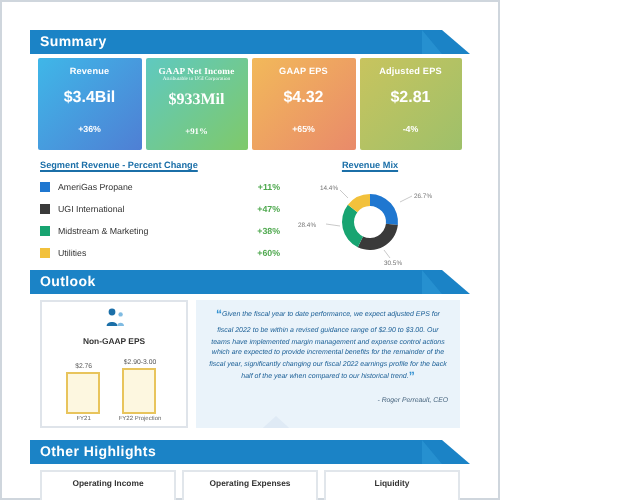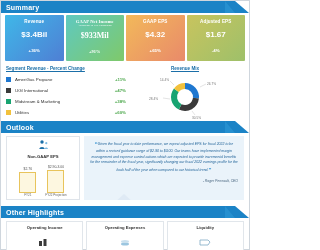--- a/index.html
+++ b/index.html
@@ -7,21 +7,21 @@
     width:250px;height:250px;overflow:hidden;
     background:#ffffff;
     font-family:"Liberation Sans", sans-serif;
     color:#2b2b2b;
   }
   .page{
     width:250px;height:250px;position:relative;
     background:#ffffff;
     border:1px solid #cfd6dd;
     box-sizing:border-box;
-    padding:0;
+    padding:14px;
   }
   
   .banner{
     position:relative;height:12px;
     background:#1b83c6;
     display:flex;align-items:center;
   }
   .banner .btitle{
     font-size:7px;font-weight:bold;color:#ffffff;
     padding-left:5px;letter-spacing:.2px;
@@ -133,21 +133,21 @@
       <div class="k-val" style="margin-top:3px;">$933Mil</div>
       <div class="k-delta">+91%</div>
     </div>
     <div class="kpi k3">
       <div class="k-title">GAAP EPS</div>
       <div class="k-val">$4.32</div>
       <div class="k-delta">+65%</div>
     </div>
     <div class="kpi k4">
       <div class="k-title">Adjusted EPS</div>
-      <div class="k-val">$1.67</div>
+      <div class="k-val">$2.81</div>
       <div class="k-delta">-4%</div>
     </div>
   </div>
 
   <div class="midrow">
     <div class="seg-col">
       <div class="mini-title">Segment Revenue - Percent Change</div>
 
       <div class="seg-row">
         <span class="seg-sw" style="background:#1f77d0;"></span>

